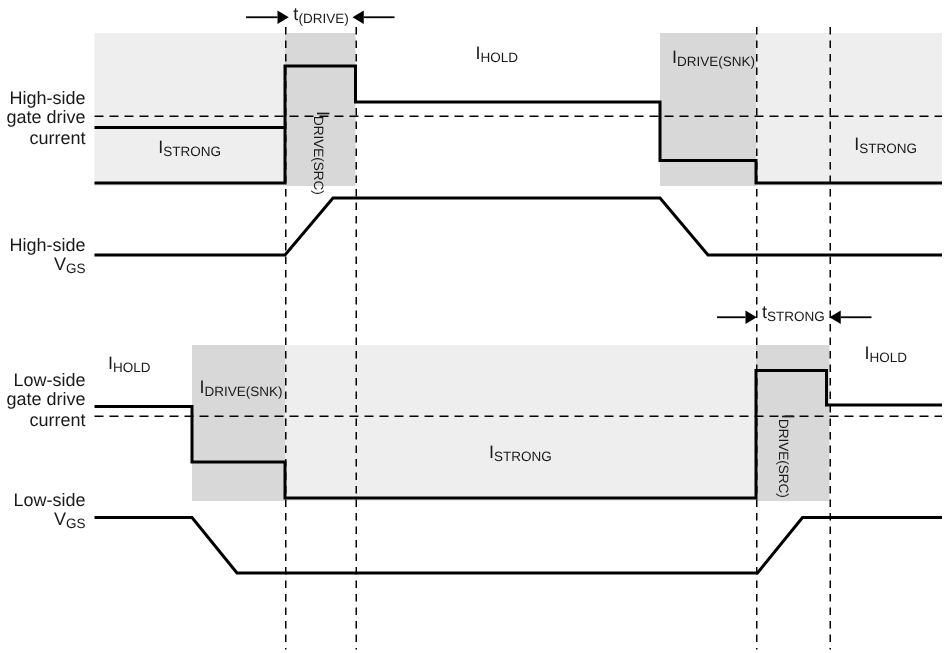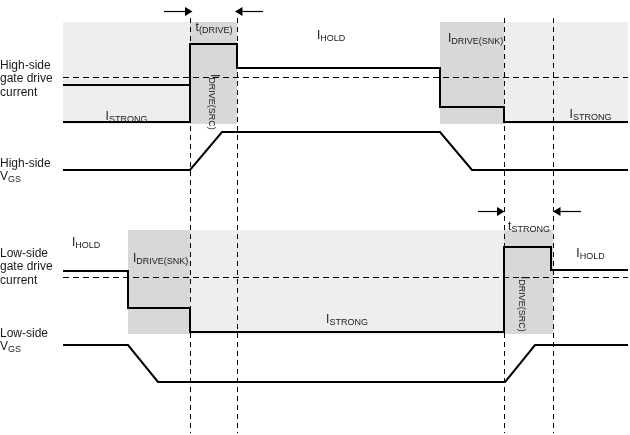--- a/index.html
+++ b/index.html
@@ -31,24 +31,25 @@
     white-space:nowrap;
   }
   .sub{
     font-size:9px;
     position:relative;
     top:2px;
   }
   .side-label{
     position:absolute;
     left:0;width:57px;
+    text-align:right;
     font-size:12px;
     line-height:13.4px;
   }
-  .center{text-align:center;margin-top:18px;}
+  .center{text-align:center;}
   .rot{
     position:absolute;
     font-size:12px;
     white-space:nowrap;
     transform:rotate(90deg);
     transform-origin:0 0;
   }
 </style>
 </head>
 <body>

